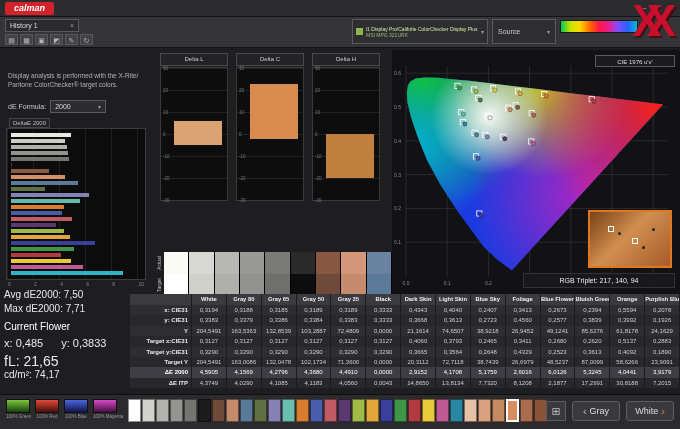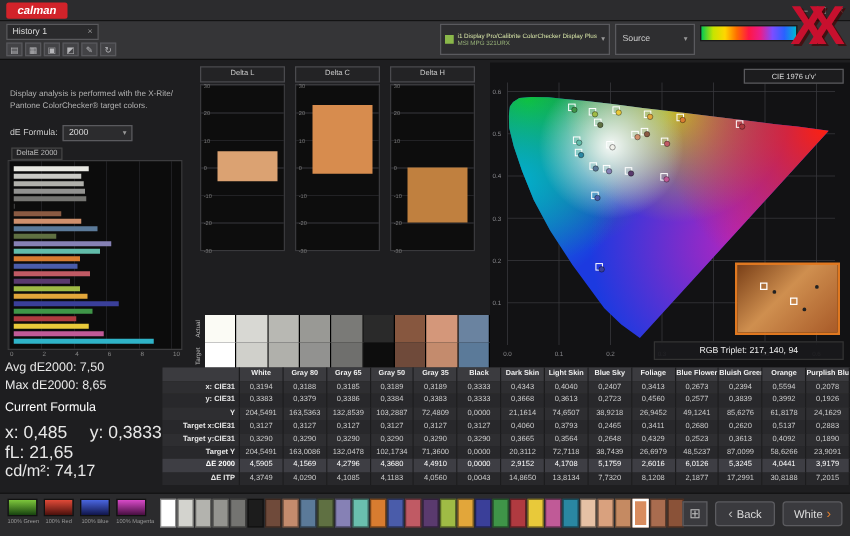--- a/index.html
+++ b/index.html
@@ -47,24 +47,24 @@
     background-image:repeating-linear-gradient(to right,#1f1f22 0 1px,transparent 1px 26px);}
   .de-bars{display:flex;flex-direction:column;height:100%;}
   .de-bar-row{flex:1;display:flex;align-items:center;}
   .de-bar{height:4px;}
   .de-axis{position:absolute;left:6px;top:234px;width:140px;display:flex;justify-content:space-between;
     font-size:5px;color:#888;box-sizing:border-box;padding:0 2px;}
   .stat{position:absolute;left:4px;color:#e8e8e8;}
   .stat-avg{top:242px;font-size:10px;}
   .stat-max{top:256px;font-size:10px;}
   .stat-current{top:274px;font-size:10px;color:#fff;}
-  .stat-xy{top:290px;font-size:14px;}
+  .stat-xy{top:290px;font-size:11px;}
   .stat-xy .sp{display:inline-block;width:18px;}
   .stat-fl{top:306px;font-size:14px;}
-  .stat-cd{top:322px;font-size:13px;}
+  .stat-cd{top:322px;font-size:10px;}
   
   .delta-chart{position:absolute;top:53px;width:68px;}
   .dc-title{height:11px;background:#232325;border:1px solid #4a4a4e;font-size:6px;color:#ccc;text-align:center;line-height:11px;}
   .dc-plot{position:relative;height:132px;background:#0d0d0d;border:1px solid #39393c;margin-top:1px;
     background-image:repeating-linear-gradient(to bottom,#222225 0 1px,transparent 1px 22px);}
   .dc-ticks{position:absolute;left:2px;top:-2px;height:104%;display:flex;flex-direction:column;justify-content:space-between;
     font-size:4.5px;color:#777;}
   .dc-bar{position:absolute;left:13px;right:5px;}
   
   .swatch-area{position:absolute;left:154px;top:252px;width:238px;}
@@ -248,22 +248,22 @@
     </div>
     <div class="de-axis" id="de-axis">
         <span>0</span>
         <span>2</span>
         <span>4</span>
         <span>6</span>
         <span>8</span>
         <span>10</span>
       </div>
     <div class="stat stat-avg">Avg dE2000: 7,50</div>
-    <div class="stat stat-max">Max dE2000: 8,65</div>
-    <div class="stat stat-current">Current Formula</div>
+    <div class="stat stat-max">Max dE2000: 7,71</div>
+    <div class="stat stat-current">Current Flower</div>
     <div class="stat stat-xy">
       <span>x:</span> <span>0,485</span><span class="sp"></span><span>y:</span> <span>0,3833</span>
     </div>
     <div class="stat stat-fl">
       <span>fL:</span> <span>21,65</span>
     </div>
     <div class="stat stat-cd">
       <span>cd/m²:</span> <span>74,17</span>
     </div>
   </div>
@@ -660,21 +660,21 @@
         <div class="patch" style="background: rgb(217, 161, 126);"></div>
         <div class="patch" style="background: rgb(197, 138, 98);"></div>
         <div class="patch selected" style="background: rgb(217, 140, 94);"></div>
         <div class="patch" style="background: rgb(169, 108, 79);"></div>
         <div class="patch" style="background: rgb(138, 82, 56);"></div>
       </div>
     <div class="nav">
       <div class="grid-btn">⊞</div>
       <div class="nav-btn">
         <span class="chev">‹</span>
-        <span>Back</span>
+        <span>Gray</span>
       </div>
       <div class="nav-btn">
         <span>White</span>
         <span class="chev orange">›</span>
       </div>
     </div>
   </div>
 
 </div>
 

